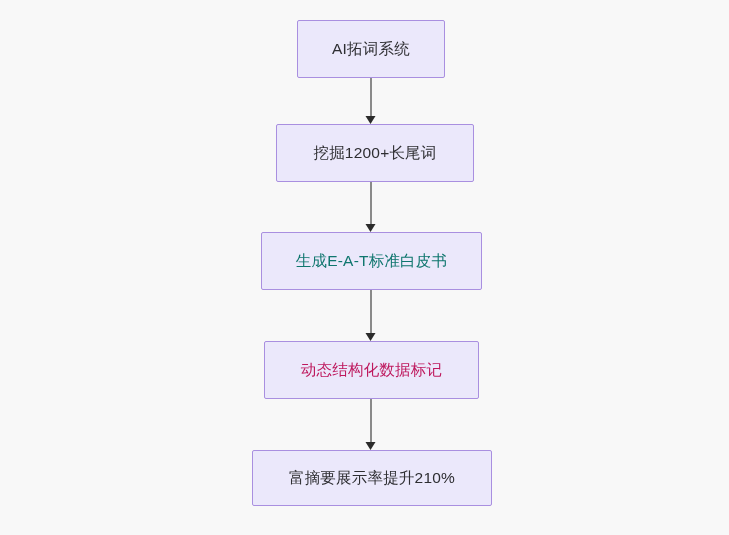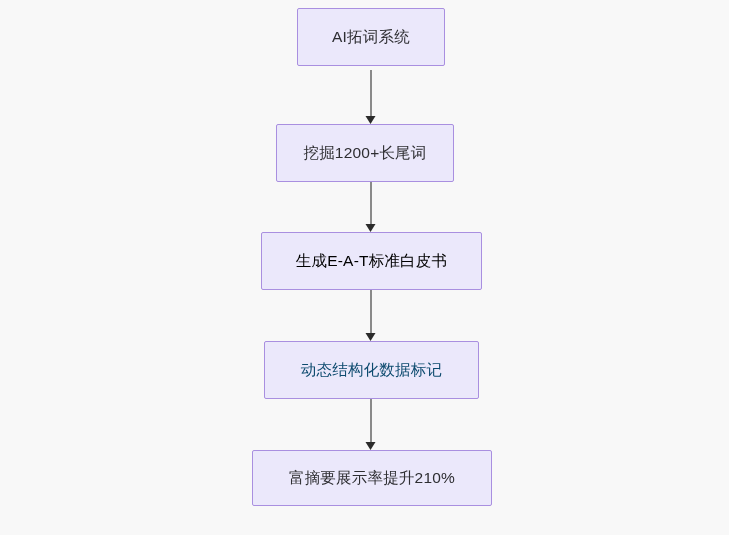--- a/index.html
+++ b/index.html
@@ -77,29 +77,29 @@
   </div>
   <div class="edge" style="left: 371px; top: 290px;">
     <div class="edge-line" style="height: 44px; background: rgb(138, 138, 138);"></div>
     <div class="edge-head" style="top: 43px; border-top-color: rgb(43, 43, 43);"></div>
   </div>
   <div class="edge" style="left: 371px; top: 399px;">
     <div class="edge-line" style="height: 44px; background: rgb(138, 138, 138);"></div>
     <div class="edge-head" style="top: 43px; border-top-color: rgb(43, 43, 43);"></div>
   </div>
 
-  <div class="node" style="left: 297px; top: 8px; width: 148px; height: 58px; background: rgb(235, 232, 251); border-color: rgb(169, 143, 224); color: rgb(46, 46, 50);">
+  <div class="node" style="left: 297px; top: 20px; width: 148px; height: 58px; background: rgb(235, 232, 251); border-color: rgb(169, 143, 224); color: rgb(46, 46, 50);">
     <span class="node-label">AI拓词系统</span>
   </div>
-  <div class="node" style="left: 276px; top: 124px; width: 178px; height: 58px; background: rgb(235, 232, 251); border-color: rgb(169, 143, 224); color: rgb(46, 46, 50);">
+  <div class="node" style="left: 276px; top: 124px; width: 198px; height: 58px; background: rgb(235, 232, 251); border-color: rgb(169, 143, 224); color: rgb(46, 46, 50);">
     <span class="node-label">挖掘1200+长尾词</span>
   </div>
-  <div class="node" style="left: 261px; top: 232px; width: 221px; height: 58px; background: rgb(235, 232, 251); border-color: rgb(169, 143, 224); color: #000000;">
+  <div class="node" style="left: 261px; top: 232px; width: 221px; height: 58px; background: rgb(235, 232, 251); border-color: rgb(169, 143, 224); color: #0f766e;">
     <span class="node-label">生成E-A-T标准白皮书</span>
   </div>
-  <div class="node" style="left: 264px; top: 341px; width: 215px; height: 58px; background: rgb(235, 232, 251); border-color: rgb(169, 143, 224); color: #0c4a6e; align-items: center;">
+  <div class="node" style="left: 264px; top: 341px; width: 215px; height: 58px; background: rgb(235, 232, 251); border-color: rgb(169, 143, 224); color: #be185d; align-items: center;">
     <span class="node-label">动态结构化数据标记</span>
   </div>
   <div class="node" style="left: 252px; top: 450px; width: 240px; height: 56px; background: rgb(235, 232, 251); border-color: rgb(169, 143, 224); color: rgb(46, 46, 50);">
     <span class="node-label">富摘要展示率提升210%</span>
   </div>
 
 </div>
 
 </body></html>

